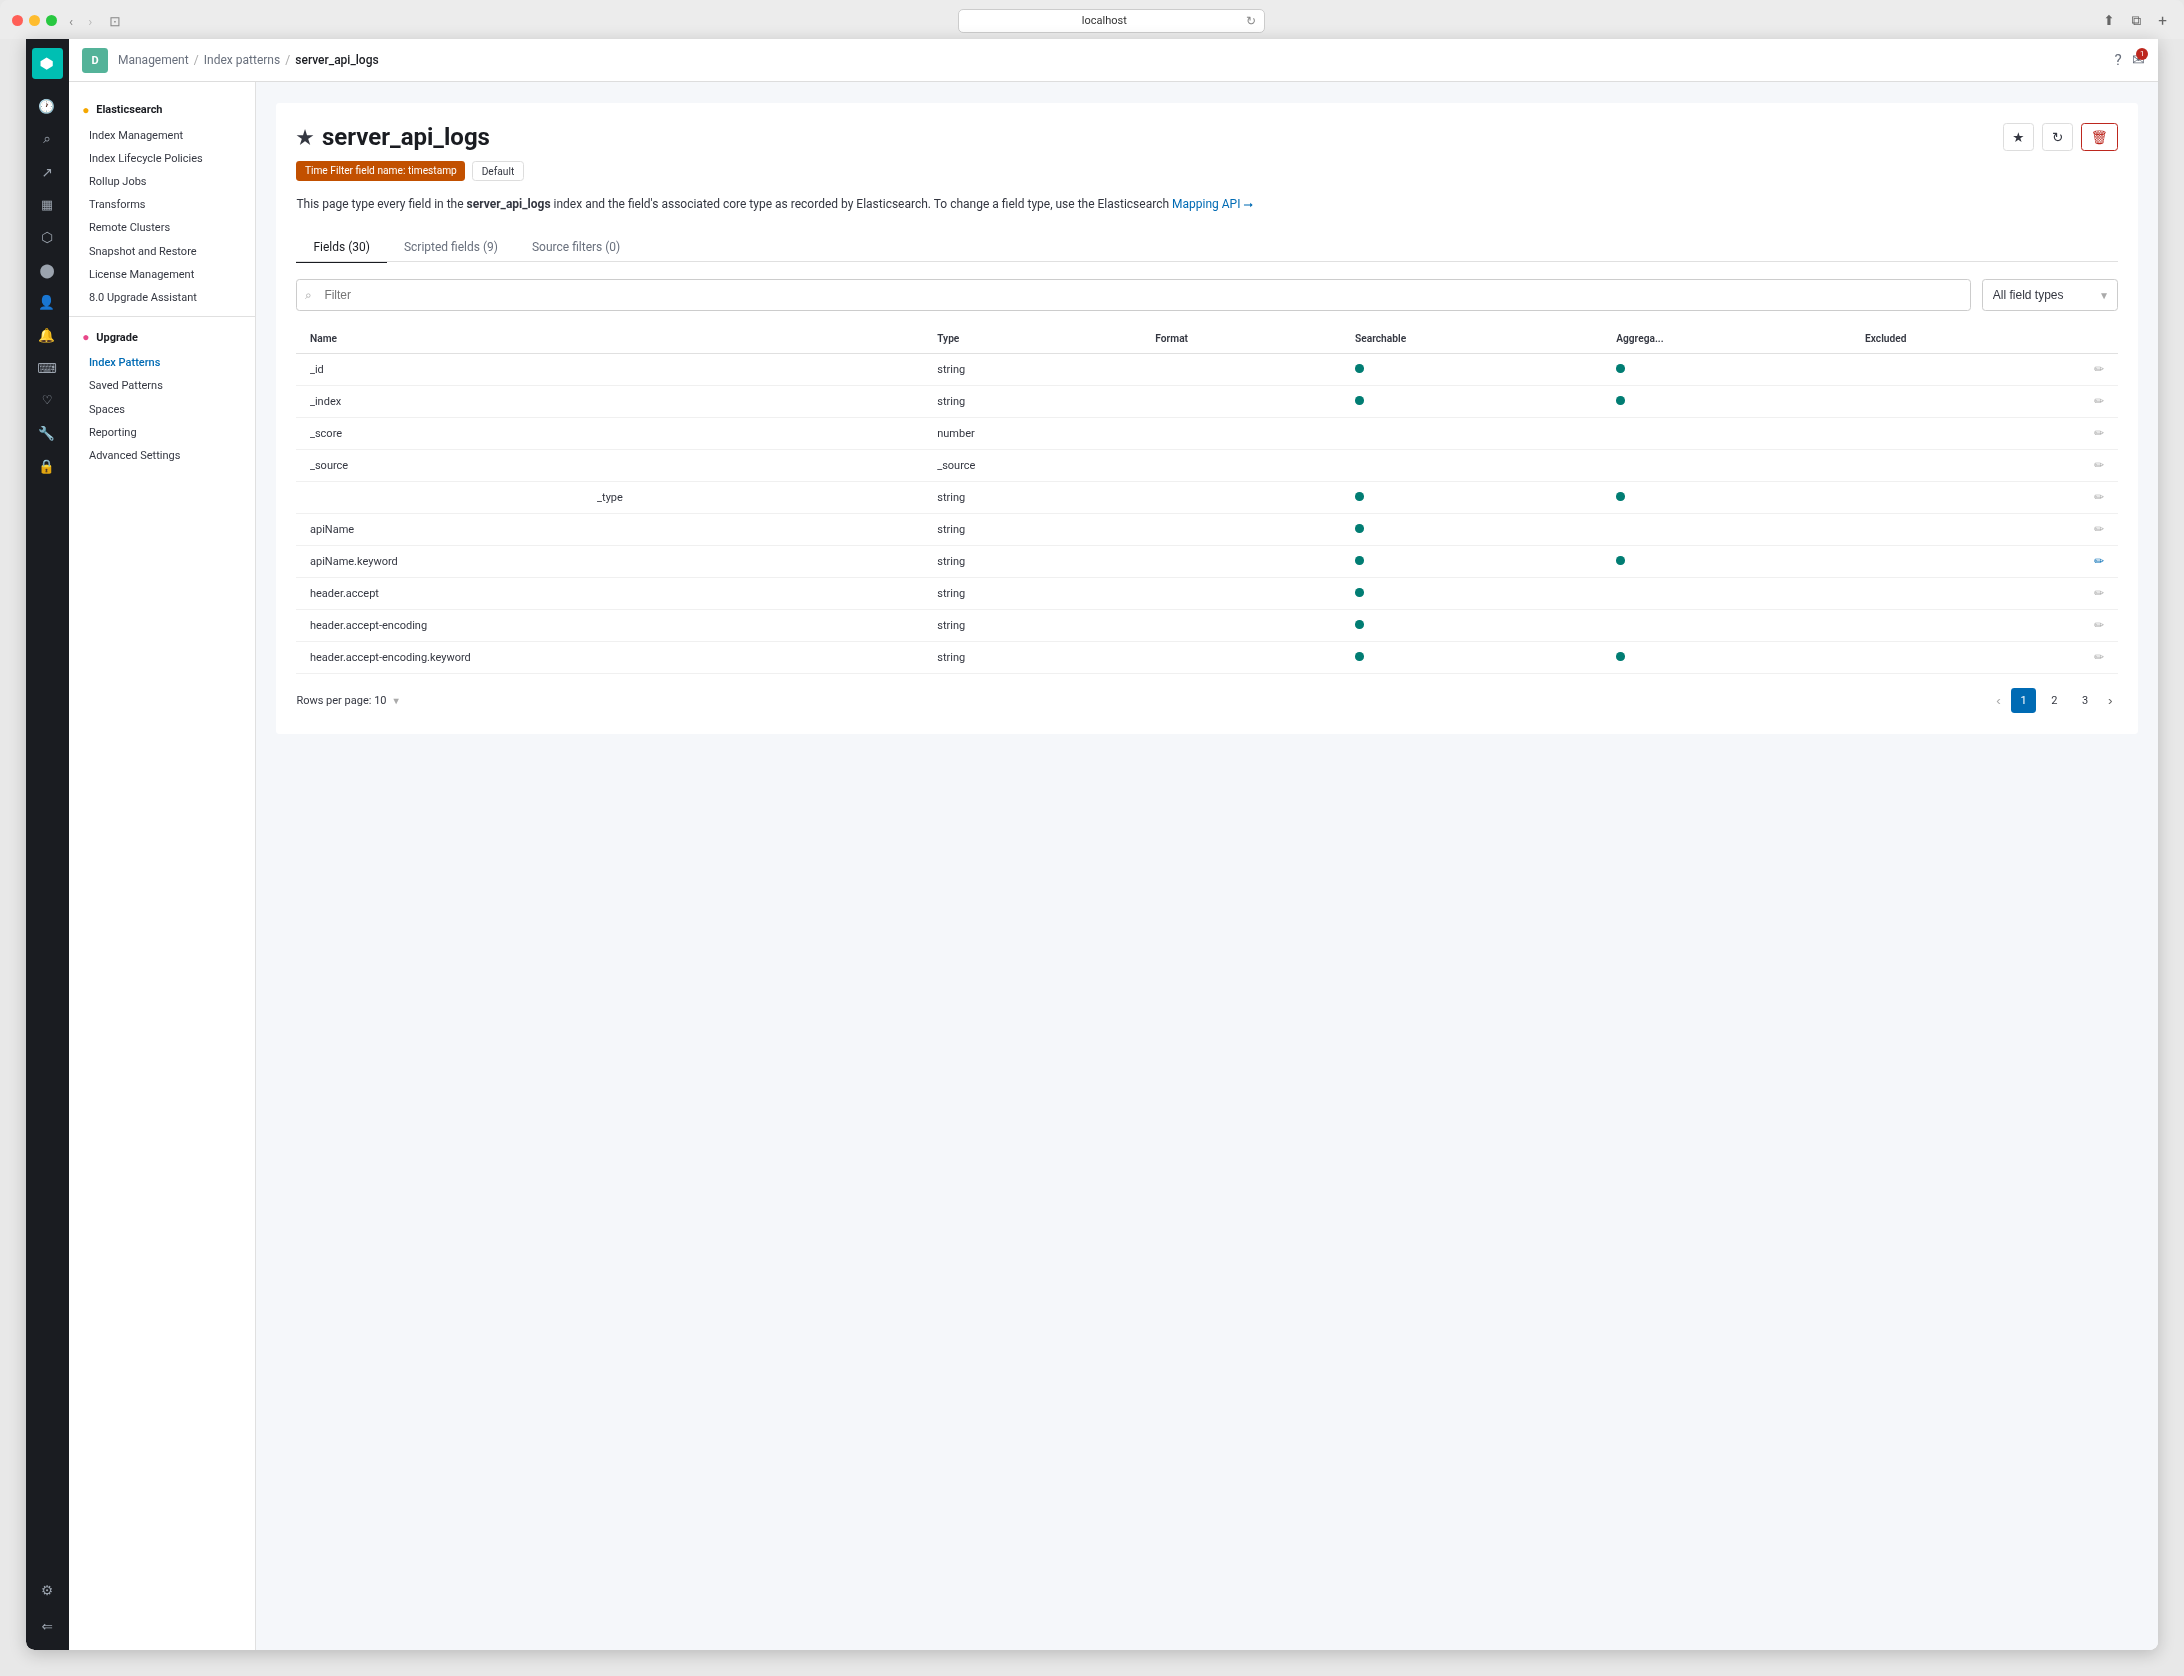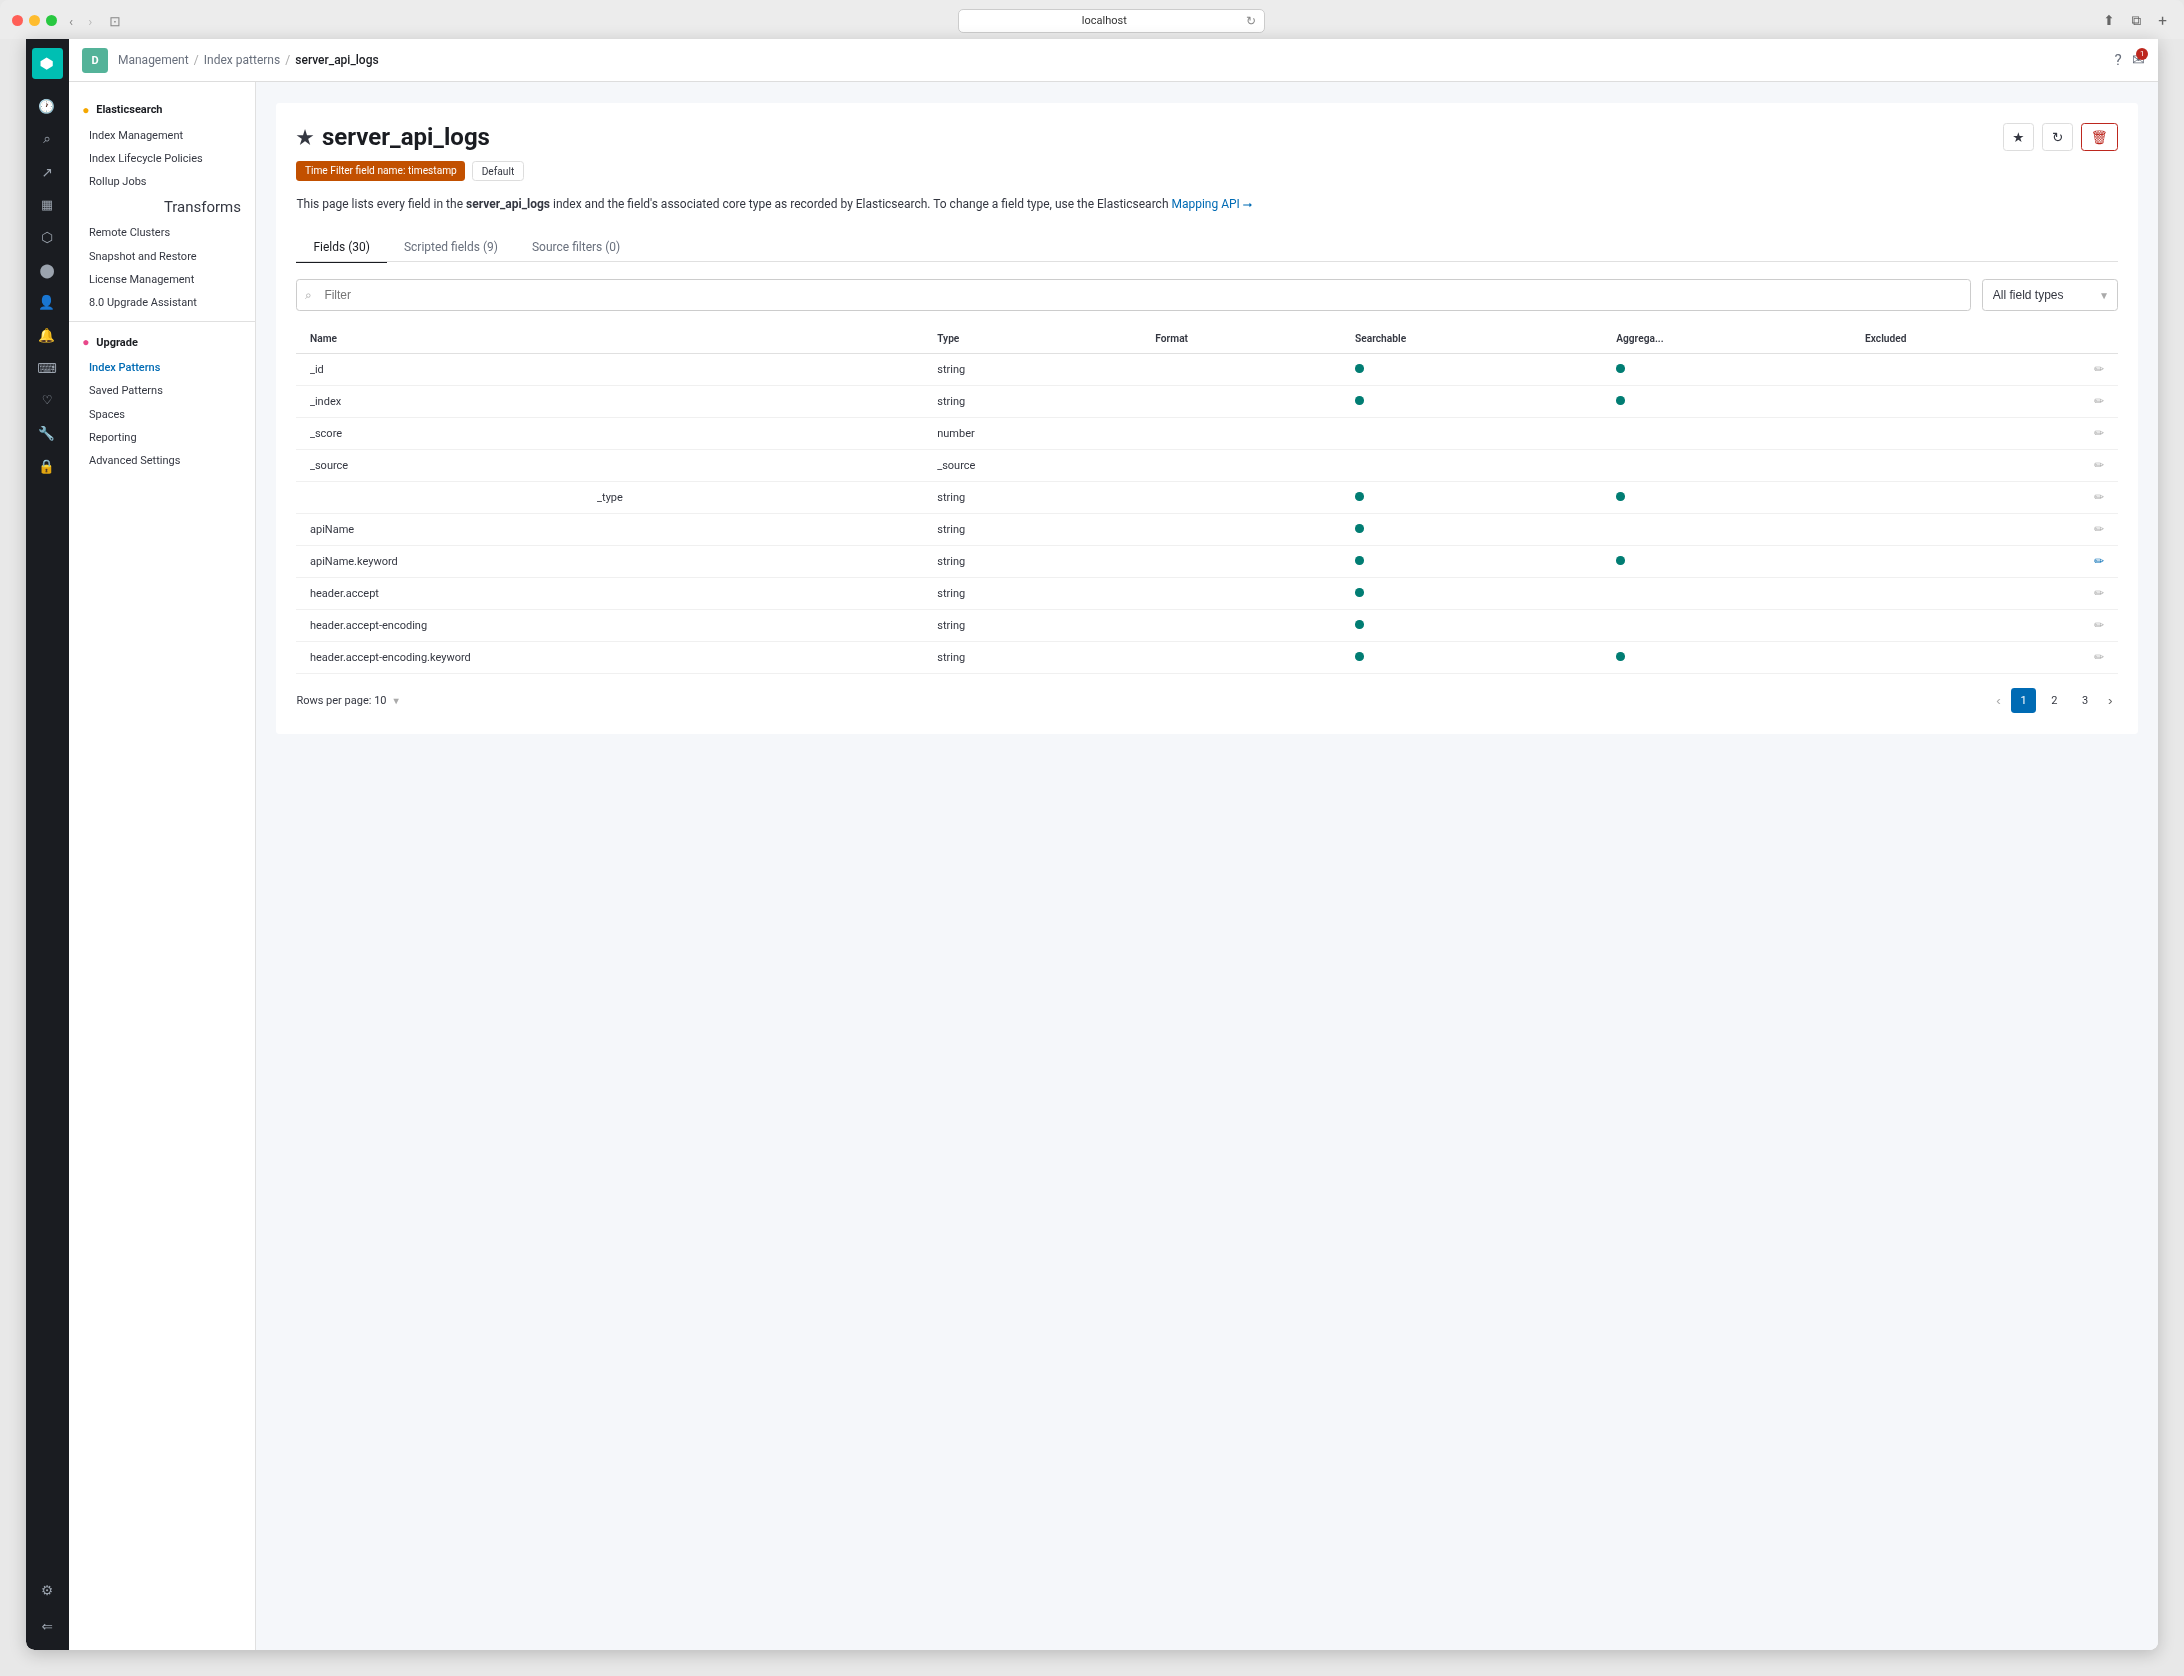--- a/index.html
+++ b/index.html
@@ -86,21 +86,21 @@
       <div style="width:187px;background:white;border-right:0.9px solid #e0e0e0;overflow-y:auto;flex-shrink:0;padding:13.6px 0;">
 
         <div>
           <div style="padding:6.8px 13.6px;font-size:11px;font-weight:700;color:#1a1c21;display:flex;align-items:center;gap:6.8px;">
             <span style="color:#f5a700;font-size:12px;">●</span>
             <span>Elasticsearch</span>
           </div>
           <div style="padding:5.1px 13.6px 5.1px 20.4px;font-size:11px;color:#343741;cursor:pointer;">Index Management</div>
           <div style="padding:5.1px 13.6px 5.1px 20.4px;font-size:11px;color:#343741;cursor:pointer;">Index Lifecycle Policies</div>
           <div style="padding:5.1px 13.6px 5.1px 20.4px;font-size:11px;color:#343741;cursor:pointer;">Rollup Jobs</div>
-          <div style="padding:5.1px 13.6px 5.1px 20.4px;font-size:15px;color:#343741;cursor:pointer;text-align:right;">Transforms</div>
+          <div style="padding:5.1px 13.6px 5.1px 20.4px;font-size:11px;color:#343741;cursor:pointer;">Transforms</div>
           <div style="padding:5.1px 13.6px 5.1px 20.4px;font-size:11px;color:#343741;cursor:pointer;">Remote Clusters</div>
           <div style="padding:5.1px 13.6px 5.1px 20.4px;font-size:11px;color:#343741;cursor:pointer;">Snapshot and Restore</div>
           <div style="padding:5.1px 13.6px 5.1px 20.4px;font-size:11px;color:#343741;cursor:pointer;">License Management</div>
           <div style="padding:5.1px 13.6px 5.1px 20.4px;font-size:11px;color:#343741;cursor:pointer;">8.0 Upgrade Assistant</div>
         </div>
 
         <div style="height:0.9px;background:#e0e0e0;margin:6.8px 0;"></div>
 
         <div>
           <div style="padding:6.8px 13.6px;font-size:11px;font-weight:700;color:#1a1c21;display:flex;align-items:center;gap:6.8px;">
@@ -129,21 +129,21 @@
               <button style="background:none;border:1.7px solid #BD271E;border-radius:3.4px;padding:5.1px 8.5px;cursor:pointer;color:#BD271E;font-size:13.6px;">🗑</button>
             </div>
           </div>
 
           <div style="display:flex;gap:6.8px;margin-bottom:13.6px;">
             <span style="background:#c25000;color:white;font-size:10.2px;padding:3.4px 8.5px;border-radius:3.4px;">Time Filter field name: timestamp</span>
             <span style="background:none;border:0.9px solid #ddd;color:#343741;font-size:10.2px;padding:3.4px 8.5px;border-radius:3.4px;">Default</span>
           </div>
 
           <div style="font-size:12px;color:#343741;margin-bottom:17px;line-height:1.6;">
-            <span>This page lists every field in the </span><strong>server_api_logs</strong><span> index and the field's associated core type as recorded by Elasticsearch. To change a field type, use the Elasticsearch </span><a style="color:#006BB4;text-decoration:none;" href="#">Mapping API ⭢</a>
+            <span>This page type every field in the </span><strong>server_api_logs</strong><span> index and the field's associated core type as recorded by Elasticsearch. To change a field type, use the Elasticsearch </span><a style="color:#006BB4;text-decoration:none;" href="#">Mapping API ⭢</a>
           </div>
 
           <div style="display:flex;border-bottom:1.7px solid #e0e0e0;margin-bottom:17px;">
             <div style="padding:8.5px 17px;font-size:12px;color:#1a1c21;cursor:pointer;border-bottom:1.7px solid #1a1c21;margin-bottom:-1.7px;">Fields (30)</div>
             <div style="padding:8.5px 17px;font-size:12px;color:#69707D;cursor:pointer;border-bottom:1.7px solid transparent;margin-bottom:-1.7px;">Scripted fields (9)</div>
             <div style="padding:8.5px 17px;font-size:12px;color:#69707D;cursor:pointer;border-bottom:1.7px solid transparent;margin-bottom:-1.7px;">Source filters (0)</div>
           </div>
 
           <div style="display:flex;gap:10.2px;margin-bottom:13.6px;align-items:center;">
             <div style="flex:1;position:relative;">

